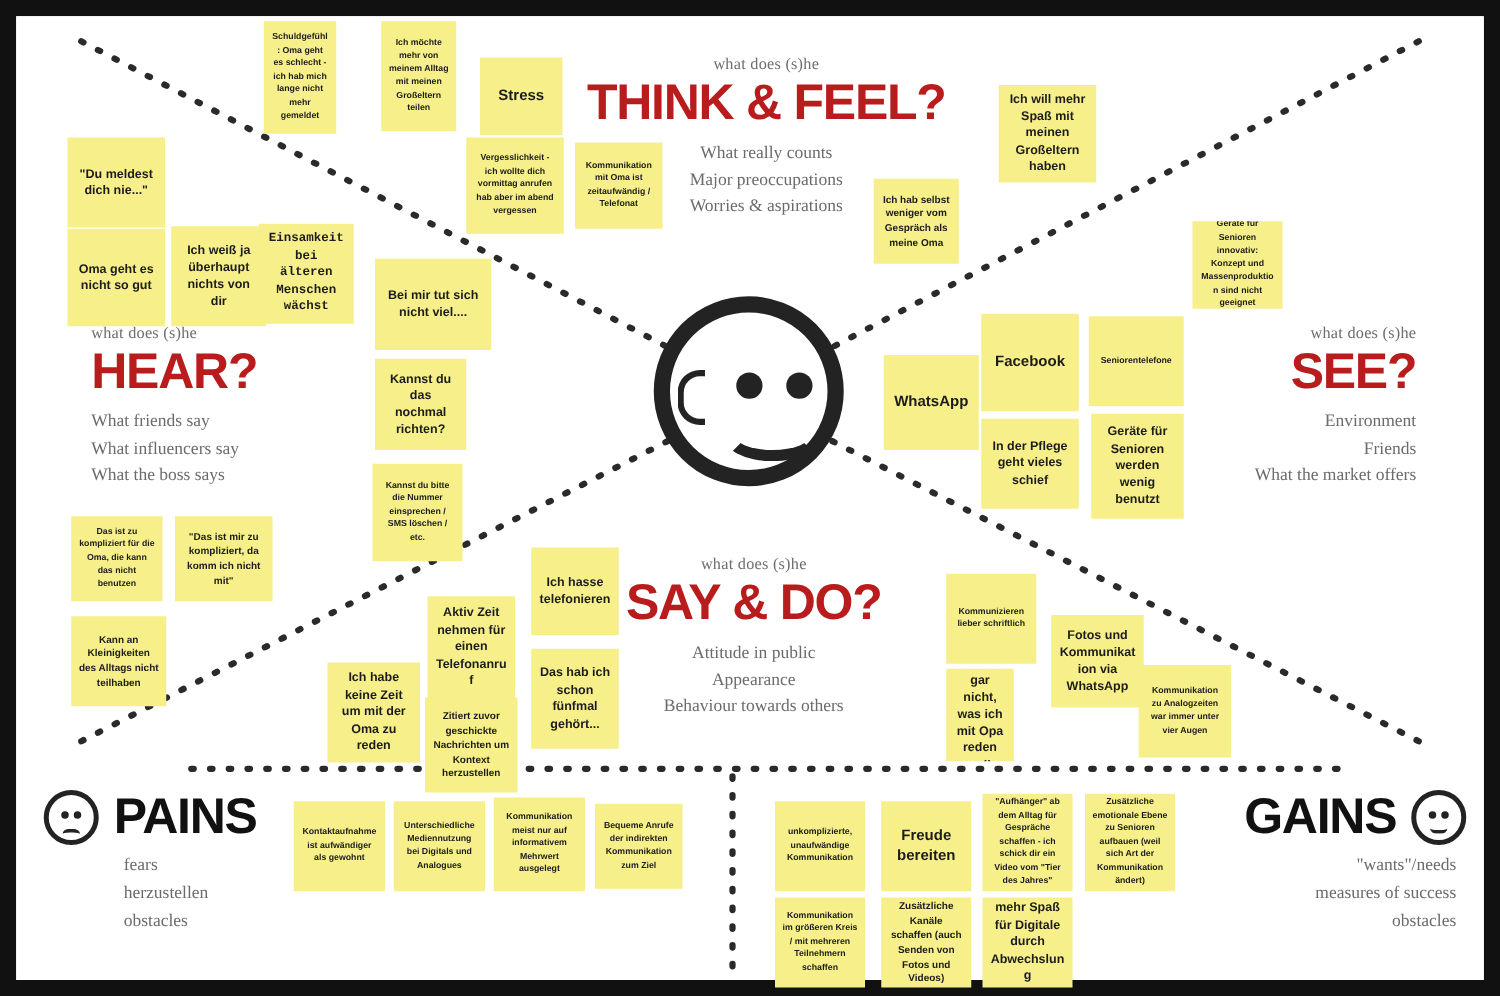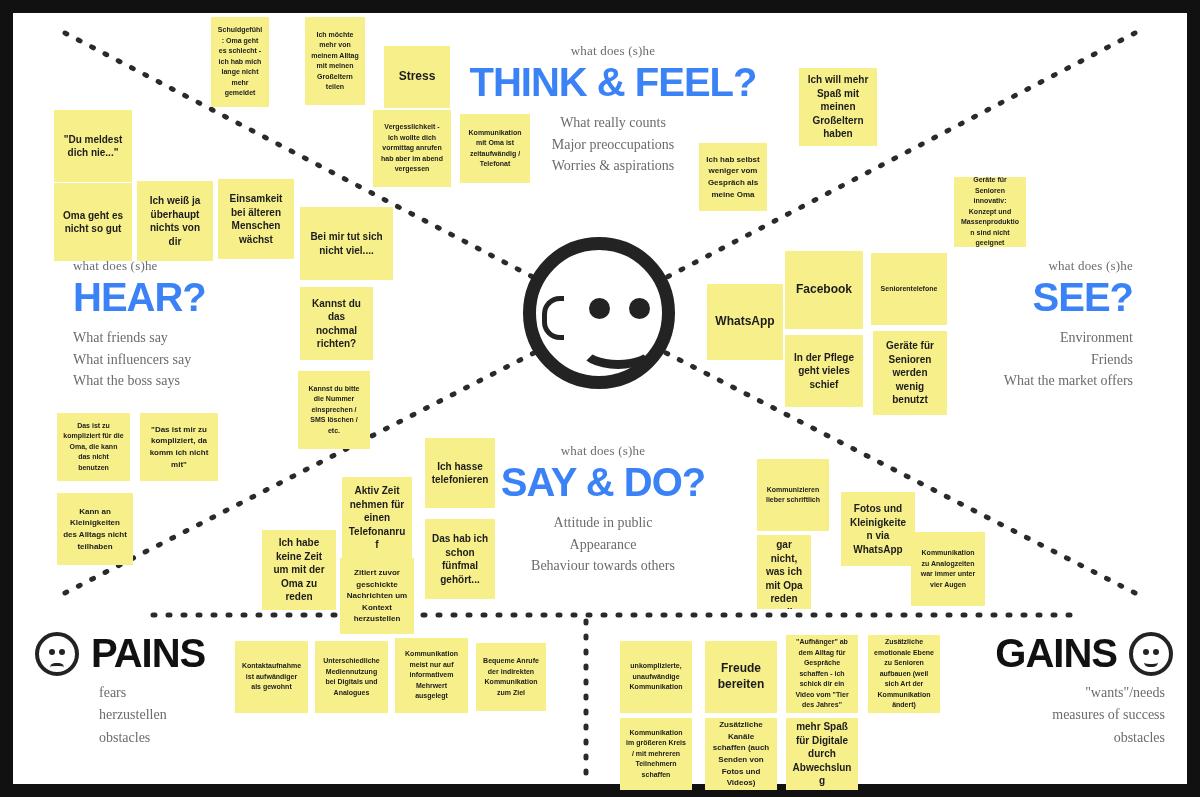--- a/index.html
+++ b/index.html
@@ -97,21 +97,21 @@
     font-family: "Liberation Serif", serif;
     font-size: 13px;
     color: #6d6d6d;
     letter-spacing: .2px;
     margin-bottom: 2px;
   }
   .sec .big {
     font-family: "Liberation Sans", sans-serif;
     font-weight: bold;
     font-size: 40px;
-    color: #3b82f6;
+    color: #b91c1c;
     letter-spacing: -1px;
     line-height: 1.05;
   }
   .sec .sub {
     font-family: "Liberation Serif", serif;
     font-size: 14px;
     color: #6b6b6b;
     line-height: 1.55;
     margin-top: 9px;
   }
@@ -300,41 +300,41 @@
         <div class="note tiny" style="left: 198px; top: 4px; width: 58px; height: 90px;">Schuldgefühl: Oma geht es schlecht - ich hab mich lange nicht mehr gemeldet</div>
         <div class="note tiny" style="left: 292px; top: 4px; width: 60px; height: 88px;">Ich möchte mehr von meinem Alltag mit meinen Großeltern teilen</div>
         <div class="note md" style="left: 371px; top: 33px; width: 66px; height: 62px;">Stress</div>
         <div class="note tiny" style="left: 360px; top: 97px; width: 78px; height: 77px;">Vergesslichkeit - ich wollte dich vormittag anrufen hab aber im abend vergessen</div>
         <div class="note tiny" style="left: 447px; top: 101px; width: 70px; height: 69px;">Kommunikation mit Oma ist zeitaufwändig / Telefonat</div>
         <div class="note xs" style="left: 686px; top: 103px; width: 68px; height: 68px; margin-top: 27px;">Ich hab selbst weniger vom Gespräch als meine Oma</div>
         <div class="note sm" style="left: 786px; top: 55px; width: 78px; height: 78px;">Ich will mehr Spaß mit meinen Großeltern haben</div>
         <div class="note sm" style="left: 41px; top: 97px; width: 78px; height: 72px;">"Du meldest dich nie..."</div>
         <div class="note sm" style="left: 41px; top: 170px; width: 78px; height: 78px;">Oma geht es nicht so gut</div>
         <div class="note sm" style="left: 124px; top: 168px; width: 76px; height: 80px;">Ich weiß ja überhaupt nichts von dir</div>
-        <div class="note sm" style="left: 205px; top: 166px; width: 76px; height: 80px;">Einsamkeit bei älteren Menschen wächst</div>
+        <div class="note sm" style="left: 194px; top: 166px; width: 76px; height: 80px; font-family: Liberation Mono, monospace;">Einsamkeit bei älteren Menschen wächst</div>
         <div class="note sm" style="left: 287px; top: 194px; width: 93px; height: 73px;">Bei mir tut sich nicht viel....</div>
         <div class="note sm" style="left: 287px; top: 274px; width: 73px; height: 73px;">Kannst du das nochmal richten?</div>
         <div class="note tiny" style="left: 285px; top: 358px; width: 72px; height: 78px;">Kannst du bitte die Nummer einsprechen / SMS löschen / etc.</div>
         <div class="note tiny" style="left: 44px; top: 400px; width: 73px; height: 68px;">Das ist zu kompliziert für die Oma, die kann das nicht benutzen</div>
         <div class="note xs" style="left: 127px; top: 400px; width: 78px; height: 68px;">"Das ist mir zu kompliziert, da komm ich nicht mit"</div>
         <div class="note xs" style="left: 44px; top: 480px; width: 76px; height: 72px;">Kann an Kleinigkeiten des Alltags nicht teilhaben</div>
         <div class="note md" style="left: 694px; top: 271px; width: 76px; height: 76px;">WhatsApp</div>
         <div class="note md" style="left: 772px; top: 238px; width: 78px; height: 78px;">Facebook</div>
         <div class="note tiny" style="left: 858px; top: 240px; width: 76px; height: 72px;">Seniorentelefone</div>
         <div class="note sm" style="left: 772px; top: 322px; width: 78px; height: 72px;">In der Pflege geht vieles schief</div>
         <div class="note sm" style="left: 860px; top: 318px; width: 74px; height: 84px;">Geräte für Senioren werden wenig benutzt</div>
         <div class="note tiny" style="left: 941px; top: 164px; width: 72px; height: 70px;">Geräte für Senioren innovativ: Konzept und Massenproduktion sind nicht geeignet</div>
         <div class="note sm" style="left: 412px; top: 425px; width: 70px; height: 70px;">Ich hasse telefonieren</div>
         <div class="note sm" style="left: 329px; top: 464px; width: 70px; height: 82px;">Aktiv Zeit nehmen für einen Telefonanruf</div>
         <div class="note sm" style="left: 412px; top: 506px; width: 70px; height: 80px;">Das hab ich schon fünfmal gehört...</div>
         <div class="note sm" style="left: 249px; top: 517px; width: 74px; height: 80px;">Ich habe keine Zeit um mit der Oma zu reden</div>
         <div class="note xs" style="left: 327px; top: 545px; width: 74px; height: 76px;">Zitiert zuvor geschickte Nachrichten um Kontext herzustellen</div>
         <div class="note tiny" style="left: 744px; top: 446px; width: 72px; height: 72px;">Kommunizieren lieber schriftlich</div>
         <div class="note sm" style="left: 744px; top: 522px; width: 54px; height: 74px;">Ich weiß gar nicht, was ich mit Opa reden soll</div>
-        <div class="note sm" style="left: 828px; top: 479px; width: 74px; height: 74px;">Fotos und Kleinigkeiten via WhatsApp</div>
+        <div class="note sm" style="left: 828px; top: 479px; width: 74px; height: 74px;">Fotos und Kommunikation via WhatsApp</div>
         <div class="note tiny" style="left: 898px; top: 519px; width: 74px; height: 74px;">Kommunikation zu Analogzeiten war immer unter vier Augen</div>
         <div class="note tiny" style="left: 222px; top: 628px; width: 73px; height: 72px;">Kontaktaufnahme ist aufwändiger als gewohnt</div>
         <div class="note tiny" style="left: 302px; top: 628px; width: 73px; height: 72px;">Unterschiedliche Mediennutzung bei Digitals und Analogues</div>
         <div class="note tiny" style="left: 382px; top: 625px; width: 73px; height: 75px;">Kommunikation meist nur auf informativem Mehrwert ausgelegt</div>
         <div class="note tiny" style="left: 463px; top: 630px; width: 70px; height: 68px;">Bequeme Anrufe der indirekten Kommunikation zum Ziel</div>
         <div class="note tiny" style="left: 607px; top: 628px; width: 72px; height: 72px;">unkomplizierte, unaufwändige Kommunikation</div>
         <div class="note md" style="left: 692px; top: 628px; width: 72px; height: 72px;">Freude bereiten</div>
         <div class="note tiny" style="left: 773px; top: 622px; width: 72px; height: 78px;">"Aufhänger" ab dem Alltag für Gespräche schaffen - ich schick dir ein Video vom "Tier des Jahres"</div>
         <div class="note tiny" style="left: 855px; top: 622px; width: 72px; height: 78px;">Zusätzliche emotionale Ebene zu Senioren aufbauen (weil sich Art der Kommunikation ändert)</div>
         <div class="note tiny" style="left: 607px; top: 705px; width: 72px; height: 72px;">Kommunikation im größeren Kreis / mit mehreren Teilnehmern schaffen</div>

